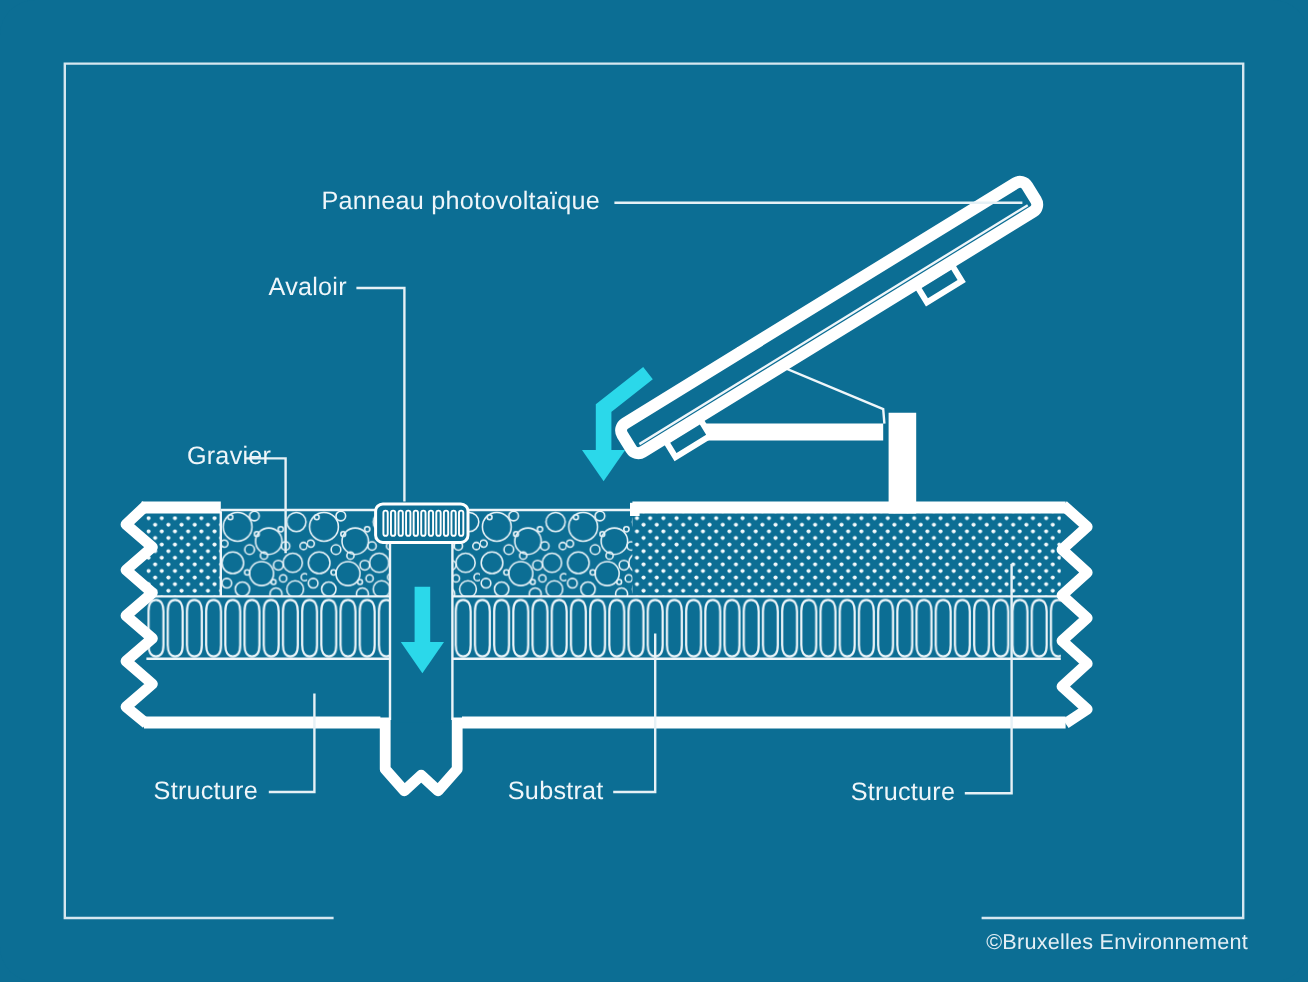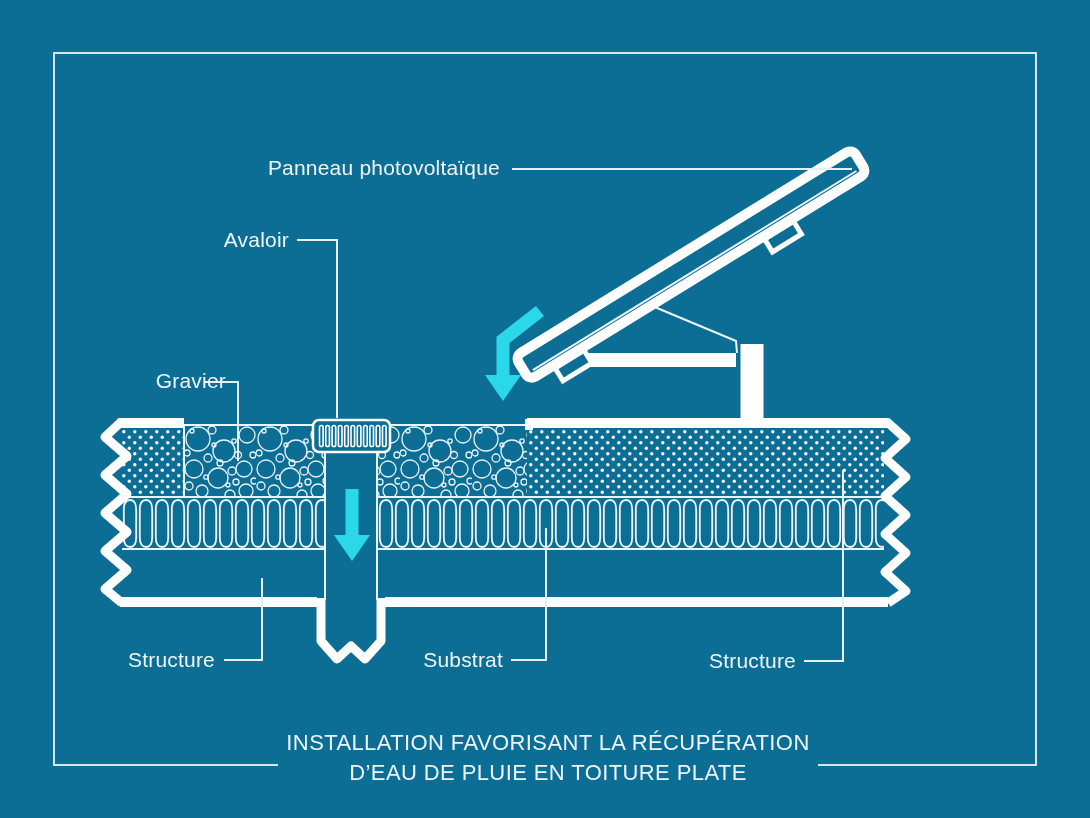--- a/index.html
+++ b/index.html
@@ -151,18 +151,15 @@
     <path d="M278,765 H54 V53 H1036 V765 H818" stroke="#D6E7F0" stroke-width="2" fill="none"></path>
   </svg>
 
   <div class="lbl lbl-panel">Panneau photovoltaïque</div>
   <div class="lbl lbl-drain">Avaloir</div>
   <div class="lbl lbl-gravel">Gravier</div>
   <div class="lbl lbl-structure">Structure</div>
   <div class="lbl lbl-insulation">Substrat</div>
   <div class="lbl lbl-substrate">Structure</div>
 
-  <div class="title">
-    <div>INSTALLATION FAVORISANT LA RÉCUPÉRATION</div>
-    <div>D’EAU DE PLUIE EN TOITURE PLATE</div>
-  </div>
 
+  <div class="credit">©Bruxelles Environnement</div>
 </div>
 
 </body></html>

